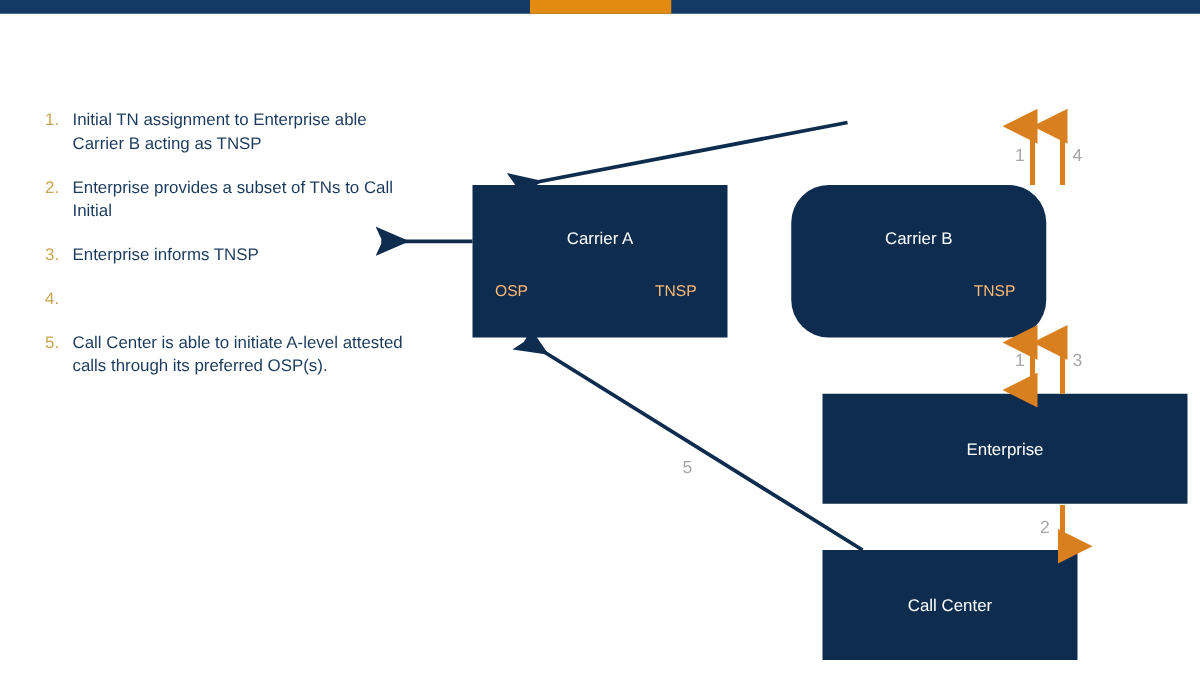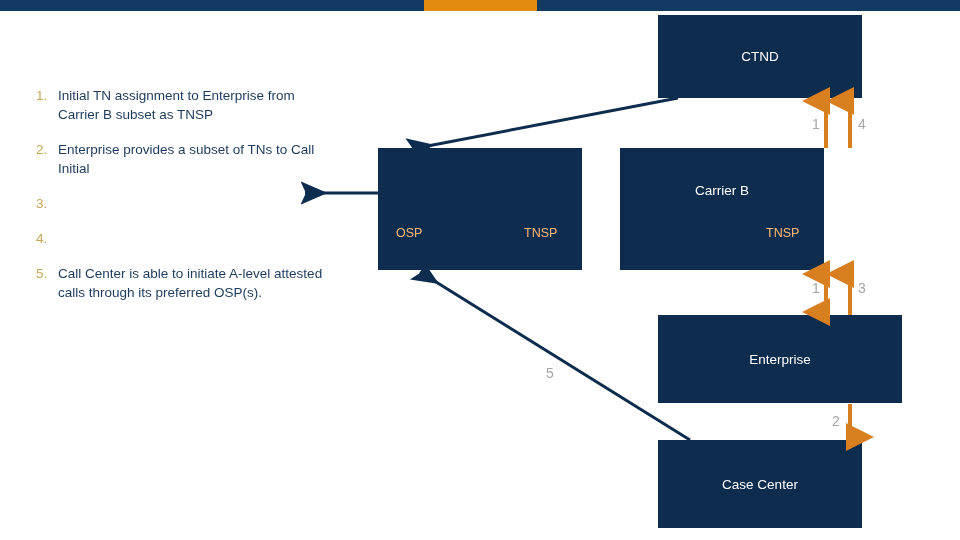--- a/index.html
+++ b/index.html
@@ -117,58 +117,57 @@
 <div id="slide">
 
   <div class="topbar">
     <div class="topbar-accent"></div>
   </div>
 
 
   <div class="steps">
     <div class="step">
       <div class="step-num">1.</div>
-      <div class="step-text">Initial TN assignment to Enterprise from Carrier B subset as TNSP</div>
+      <div class="step-text">Initial TN assignment to Enterprise able Carrier B acting as TNSP</div>
     </div>
     <div class="step">
       <div class="step-num">2.</div>
       <div class="step-text">Enterprise provides a subset of TNs to Call Initial</div>
     </div>
     <div class="step">
       <div class="step-num">3.</div>
+      <div class="step-text">Enterprise informs TNSP</div>
     </div>
     <div class="step">
       <div class="step-num">4.</div>
     </div>
     <div class="step">
       <div class="step-num">5.</div>
       <div class="step-text">Call Center is able to initiate A-level attested calls through its preferred OSP(s).</div>
     </div>
   </div>
 
-  <div class="box" style="left:658px; top:15px; width:204px; height:83px;">
-    <div class="box-title" style="top:34px;">CTND</div>
-  </div>
 
   <div class="box" style="left:378px; top:148px; width:204px; height:122px;">
+    <div class="box-title" style="top:35px;">Carrier A</div>
     <div class="box-role" style="left:18px; top:78px;">OSP</div>
     <div class="box-role" style="left:146px; top:78px;">TNSP</div>
   </div>
 
-  <div class="box" style="left:620px; top:148px; width:204px; height:122px;">
+  <div class="box" style="left:633px; top:148px; width:204px; height:122px;border-radius:30px;">
     <div class="box-title" style="top:35px;">Carrier B</div>
     <div class="box-role" style="left:146px; top:78px;">TNSP</div>
   </div>
 
-  <div class="box" style="left:658px; top:315px; width:244px; height:88px;">
+  <div class="box" style="left:658px; top:315px; width:244px; height:88px;padding-left:48px;">
     <div class="box-title" style="top:37px;">Enterprise</div>
   </div>
 
   <div class="box" style="left:658px; top:440px; width:204px; height:88px;">
-    <div class="box-title" style="top:37px;">Case Center</div>
+    <div class="box-title" style="top:37px;">Call Center</div>
   </div>
 
   <svg class="overlay" viewBox="0 0 960 540">
     <defs>
       <marker id="navyHead" markerWidth="9" markerHeight="9" refX="7.5" refY="4.5" orient="auto" markerUnits="strokeWidth">
         <path d="M0,4.5 L9,0.6 L7.2,4.5 L9,8.4 Z" fill="#0d2c4e"></path>
       </marker>
       <marker id="orangeUp" markerWidth="7" markerHeight="7" refX="3.5" refY="6" orient="auto" markerUnits="strokeWidth">
         <path d="M3.5,0 L7,7 L0,7 Z" fill="#d87f20"></path>
       </marker>

